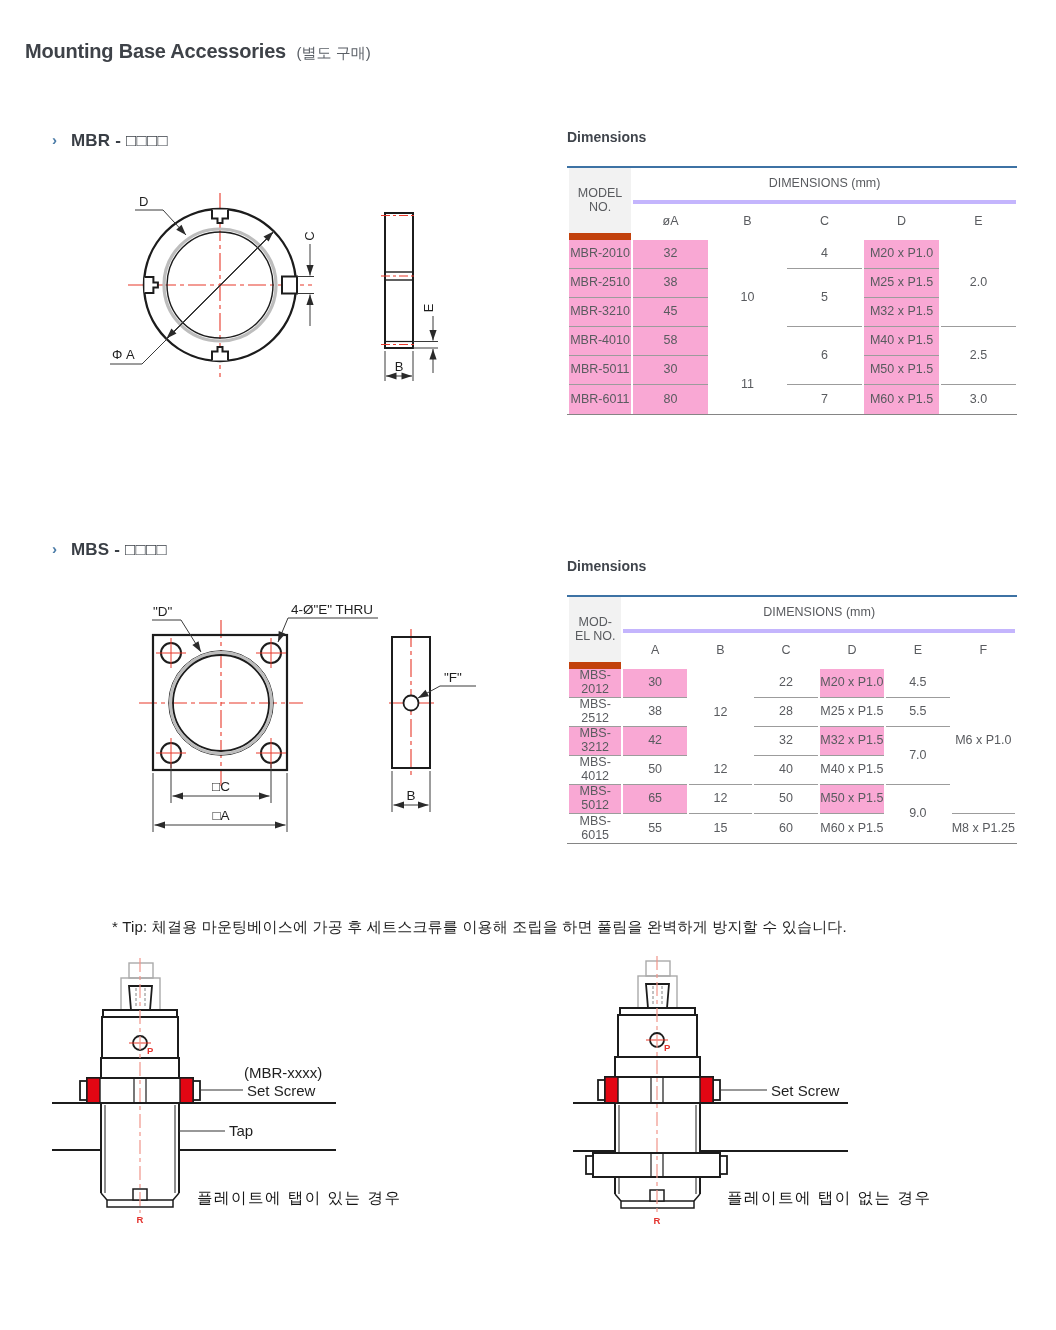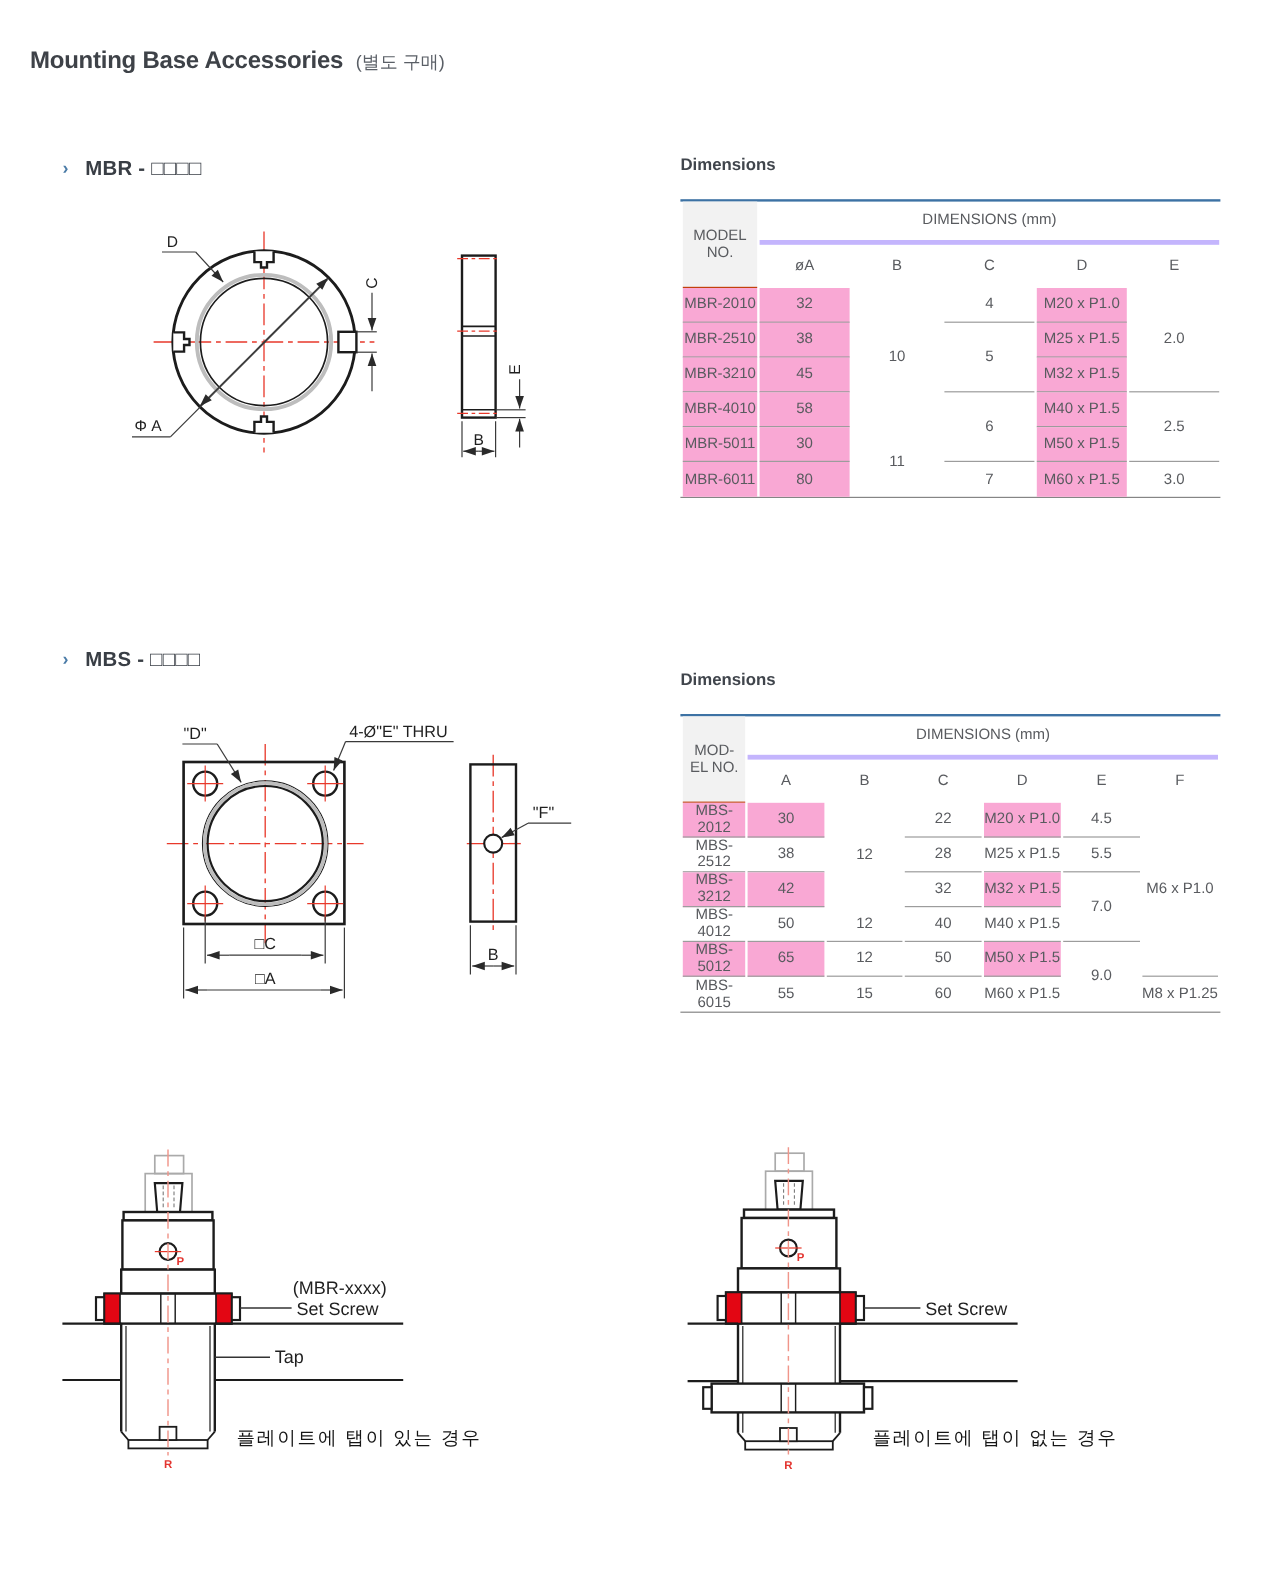--- a/index.html
+++ b/index.html
@@ -12,21 +12,21 @@
   .section-heading{position:absolute;white-space:nowrap;}
   .chev{color:#4a7ba7;font-size:15px;font-weight:700;margin-right:14px;vertical-align:1px;}
   .sec-label{font-size:17px;font-weight:700;color:#393e45;letter-spacing:0.2px;}
   .dims-label{position:absolute;font-size:14px;font-weight:700;color:#40454c;}
   .table-wrap{position:absolute;width:450px;border-top:2px solid #3d72a4;border-bottom:1px solid #858585;}
   table.dims{border-collapse:separate;border-spacing:2px 0;width:450px;table-layout:fixed;}
   table.dims th,table.dims td{text-align:center;vertical-align:middle;padding:0;font-weight:400;
       font-size:12.5px;color:#595b5f;line-height:1.1;}
   .th-dim{color:#4a7ba7;height:32px;border-bottom:4px solid #c4b5fd;font-size:13px;}
   .th-col{color:#4a7ba7;height:36px;font-size:13px;}
-  .th-model{background:#f2f2f2;color:#4a7ba7;border-bottom:1px solid #c2410c;
+  .th-model{background:#f2f2f2;color:#4a7ba7;border-bottom:7px solid #c2410c;
       white-space:pre-line;font-size:13px;line-height:1.25;}
   td.bb{border-bottom:1px solid #9c9c9c;}
   td.g{background:#f9a8d4;}
   td.model{white-space:pre-line;line-height:1.05;}
   tr.r{height:29px;}
   .tip{position:absolute;font-size:15px;color:#1f1f1f;white-space:nowrap;letter-spacing:0.2px;}
   svg text{font-family:"Liberation Sans",sans-serif;}
   .dimtxt{font-size:13px;fill:#1f1f1f;}
   .dimtxt2{font-size:13.5px;fill:#1f1f1f;}
   .lbl{font-size:15px;fill:#1f1f1f;}
@@ -353,20 +353,21 @@
           <td>55</td>
           <td>15</td>
           <td>60</td>
           <td>M60 x P1.5</td>
           <td>M8 x P1.25</td>
         </tr>
       </tbody>
     </table>
   </div>
 
+  <div class="tip" style="left:112px;top:918px;">* Tip: 체결용 마운팅베이스에 가공 후  세트스크류를 이용해 조립을 하면 풀림을 완벽하게 방지할 수 있습니다.</div>
 
   <svg class="abs" style="left:40px;top:950px;" width="470" height="280" viewBox="0 0 470 280">
 
     <g fill="none" stroke="#aaaaaa" stroke-width="1.4">
       <rect x="89" y="13" width="24" height="15"></rect>
       <rect x="81" y="28" width="39" height="33"></rect>
     </g>
 
     <g fill="#fff" stroke="#1c1c1c">
       <path d="M89,36 L112,36 L110,60 L91,60 Z" stroke-width="1.8"></path>

